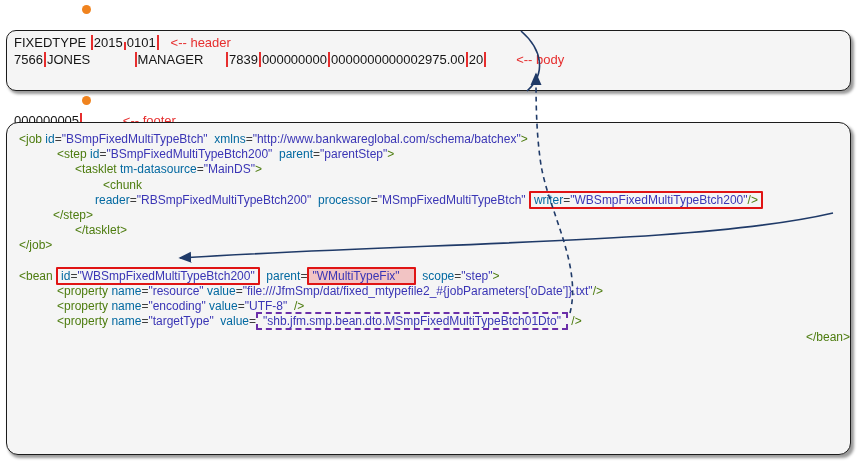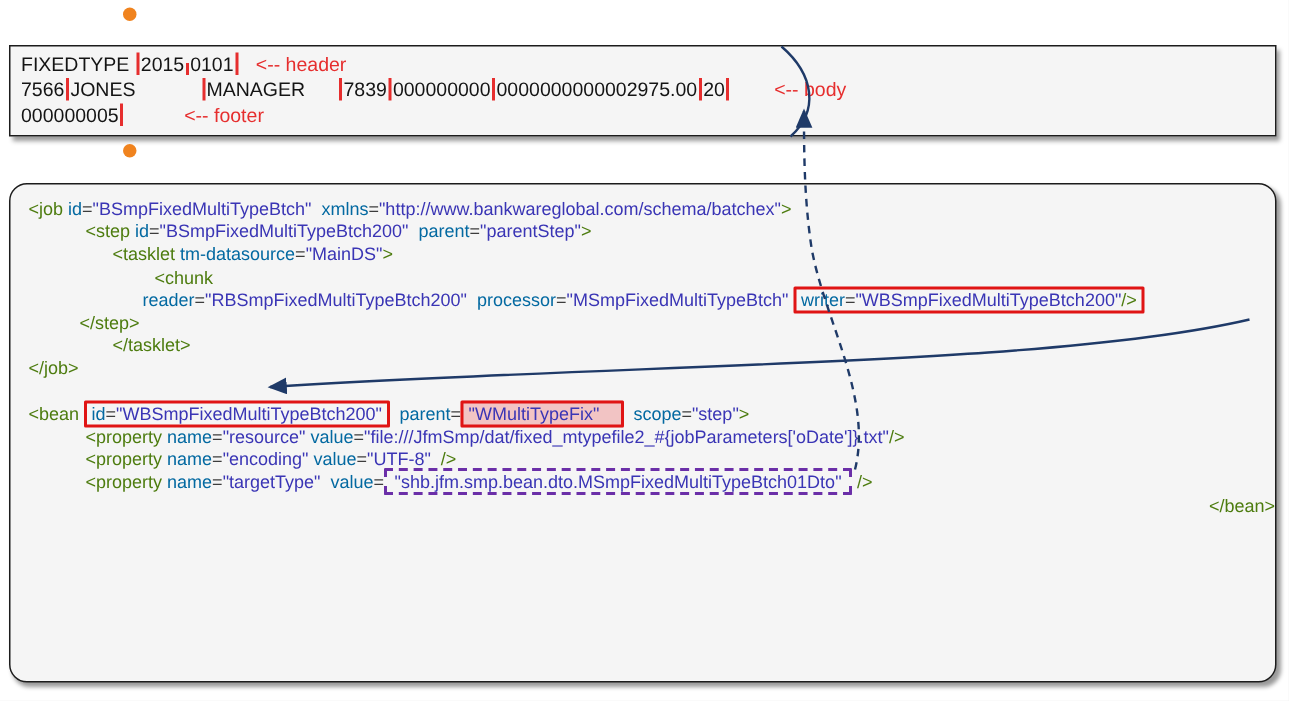--- a/index.html
+++ b/index.html
@@ -11,21 +11,21 @@
     position:absolute;left:25px;display:flex;align-items:center;gap:15px;
     font-weight:bold;font-size:15px;color:#141414;letter-spacing:.2px;flex-direction:column;
   }
   #heading-file{top:5px}
   #heading-xml{top:96px}
   .bullet{width:9px;height:9px;border-radius:50%;background:#f0831e;display:inline-block;flex:0 0 auto}
   .box{
     position:absolute;left:6px;background:#f5f5f5;border:1.6px solid #1c1c1c;
     box-shadow:2.5px 3px 3px rgba(0,0,0,.40);box-sizing:border-box;
   }
-  .file-box{top:30px;width:845px;height:61px;border-radius:0;padding:3px 0 0 7px}
+  .file-box{top:30px;width:845px;height:61px;border-radius:10px;padding:3px 0 0 7px}
   .xml-box{top:122px;width:845px;height:333px;border-radius:12px;padding:9px 0 0 0}
   .line{white-space:pre}
   .file-lines .line{font-size:13px;line-height:17px;color:#101010}
   .xml-lines .line{font-size:12px;line-height:15.2px;min-height:15.2px;color:#333}
   
   .tk-t{color:#141414}
   .tk-note{color:#e62e2e}
   .tk-sep{display:inline-block;width:2px;height:15px;background:#e62e2e;vertical-align:-3px;margin:0 1px}
   .tk-hsep{display:inline-block;width:2px;height:8px;background:#e62e2e;vertical-align:-3px;margin:0 1px}
   .tk-tg{color:#4d7c0f}
@@ -45,21 +45,21 @@
 
 <div class="heading" id="heading-file">
   <span class="bullet"></span>
   <span>File Data Sample</span>
 </div>
 
 <div class="box file-box">
   <div class="file-lines">
       <div class="line" style="padding-left: 0px;"><span><span class="tk-t">FIXEDTYPE </span><span class="tk-sep"></span><span class="tk-t">2015</span><span class="tk-hsep"></span><span class="tk-t">0101</span><span class="tk-sep"></span><span class="tk-t">   </span><span class="tk-note">&lt;-- header</span></span></div>
       <div class="line" style="padding-left: 0px;"><span><span class="tk-t">7566</span><span class="tk-sep"></span><span class="tk-t">JONES            </span><span class="tk-sep"></span><span class="tk-t">MANAGER      </span><span class="tk-sep"></span><span class="tk-t">7839</span><span class="tk-sep"></span><span class="tk-t">000000000</span><span class="tk-sep"></span><span class="tk-t">0000000000002975.00</span><span class="tk-sep"></span><span class="tk-t">20</span><span class="tk-sep"></span><span class="tk-t">        </span><span class="tk-note">&lt;-- body</span></span></div>
-      <div class="line" style="padding-left: 0px;"><span><span class="tk-t">000000005</span><span class="tk-sep"></span><span class="tk-t">           </span><span class="tk-note">&lt;-- footer</span></span></div>
+      <div class="line" style="padding-left: 0px; margin-top: 44px;"><span><span class="tk-t">000000005</span><span class="tk-sep"></span><span class="tk-t">           </span><span class="tk-note">&lt;-- footer</span></span></div>
     </div>
 </div>
 
 <div class="heading" id="heading-xml">
   <span class="bullet"></span>
   <span>Job XML Sample</span>
 </div>
 
 <div class="box xml-box">
   <div class="xml-lines">

